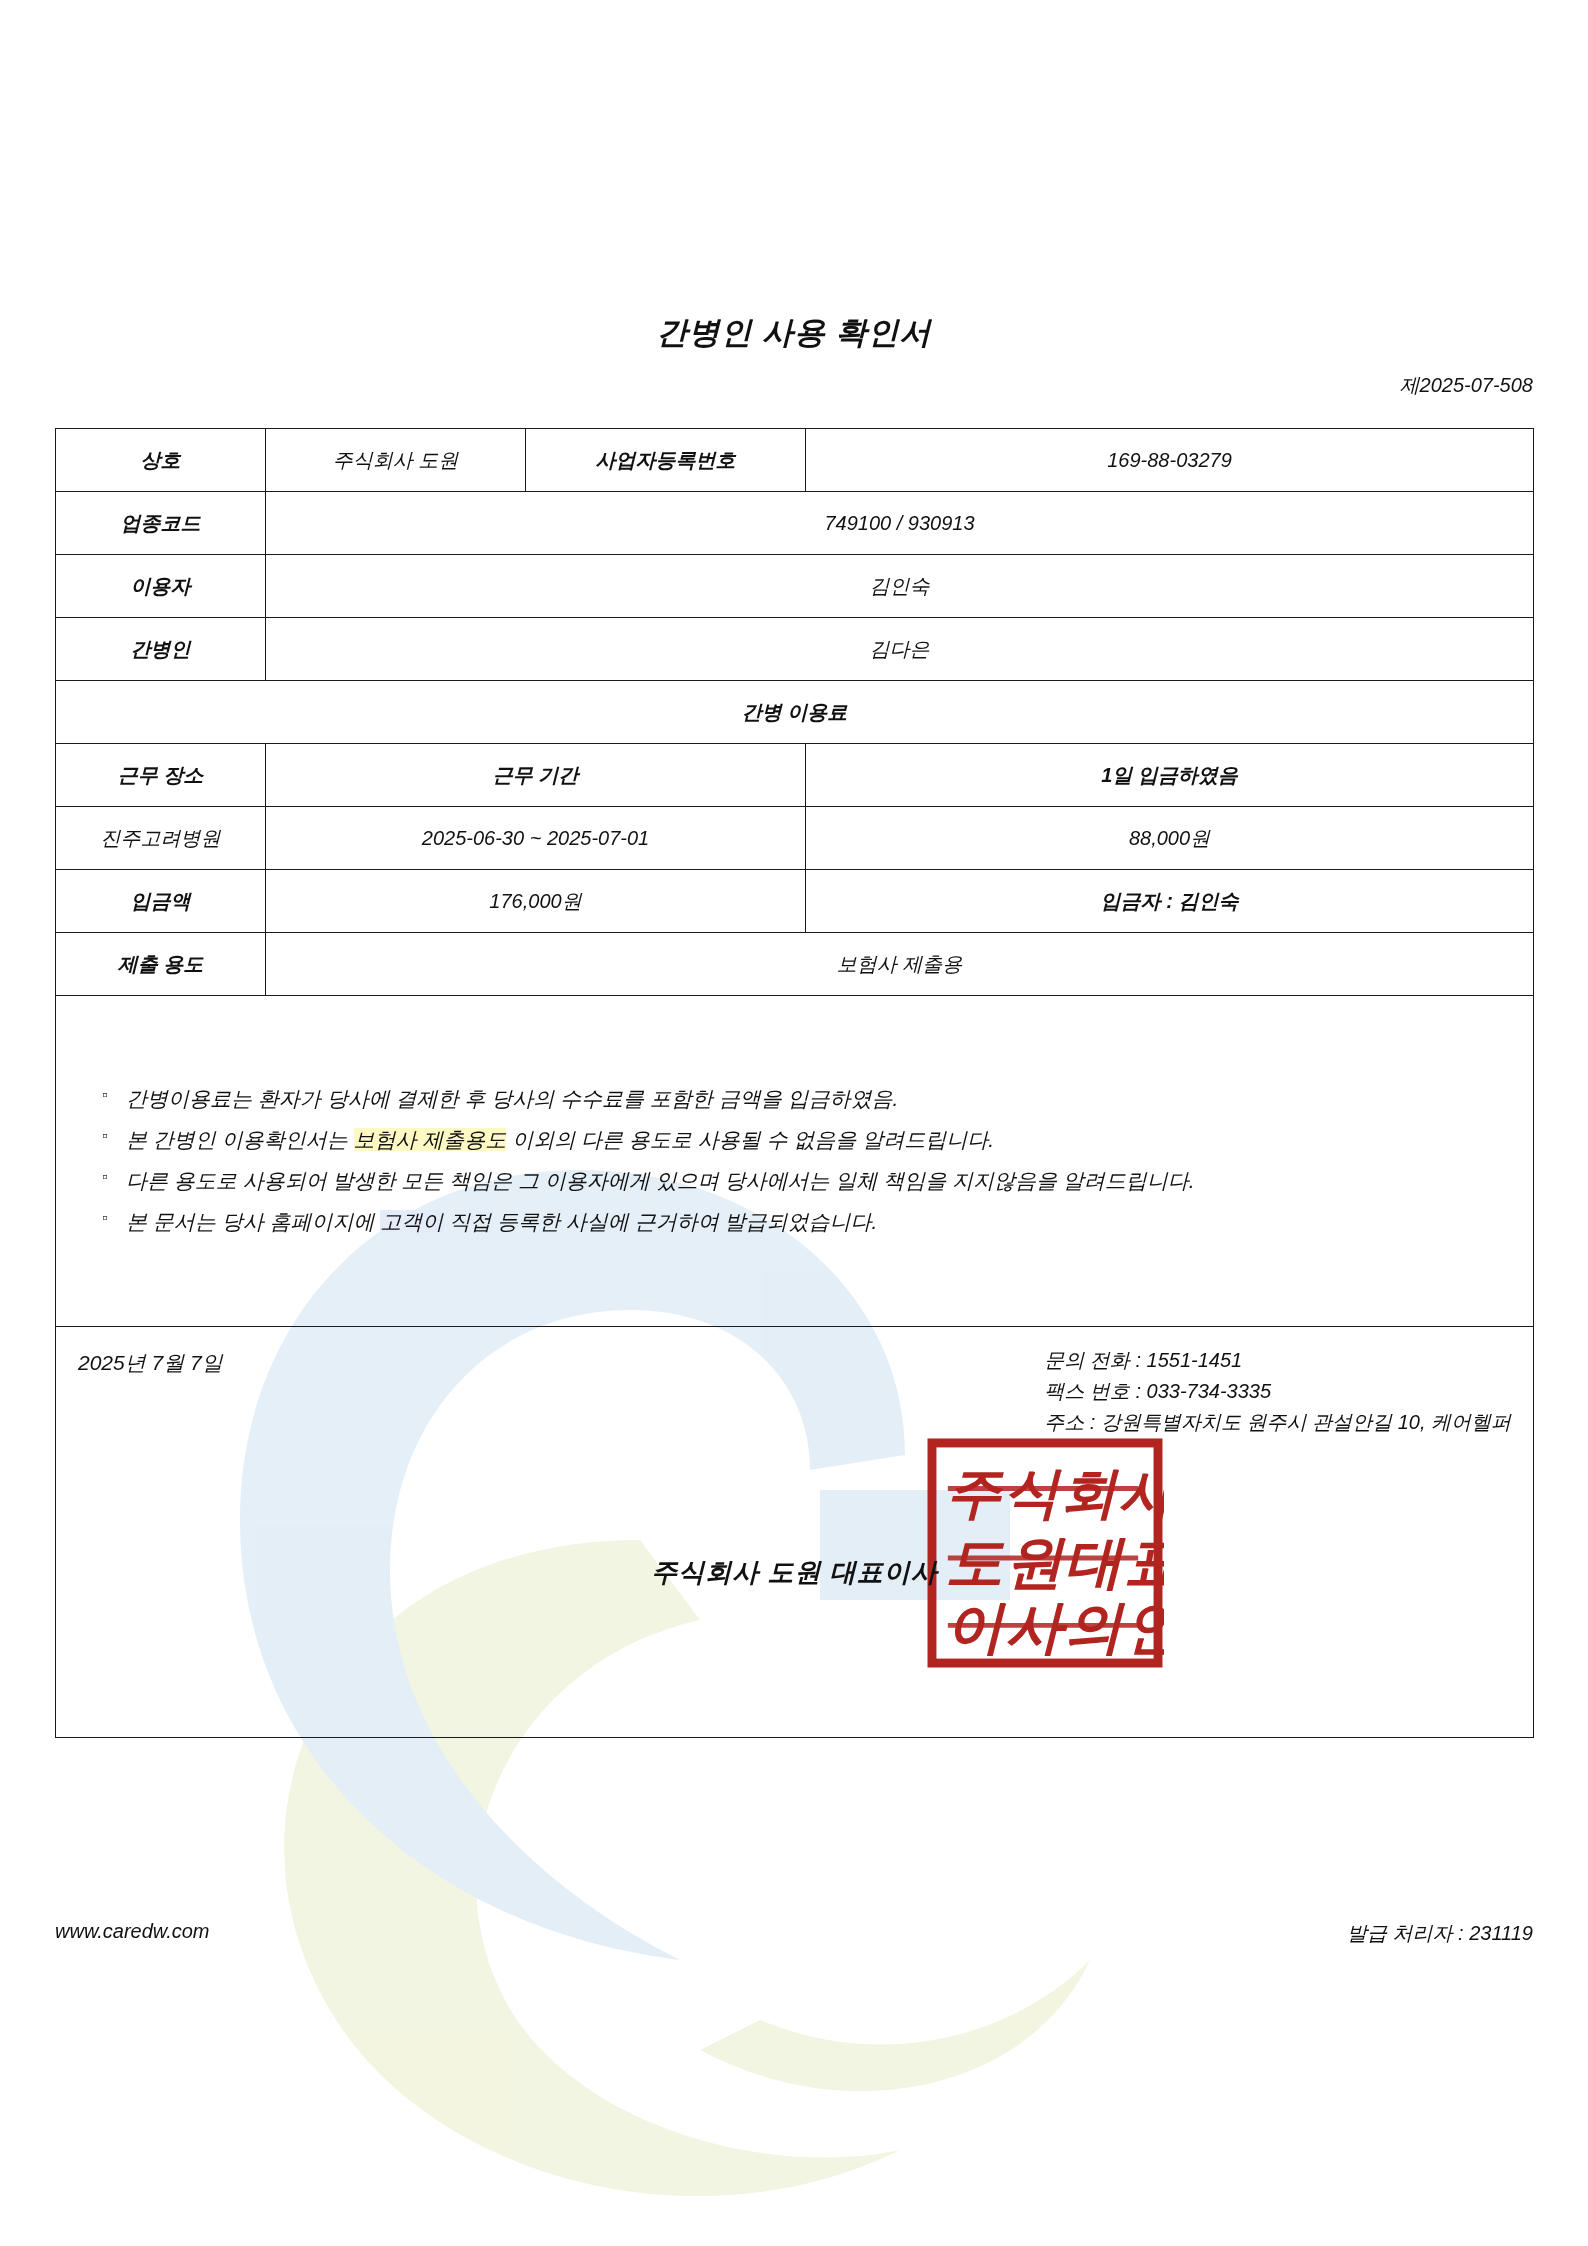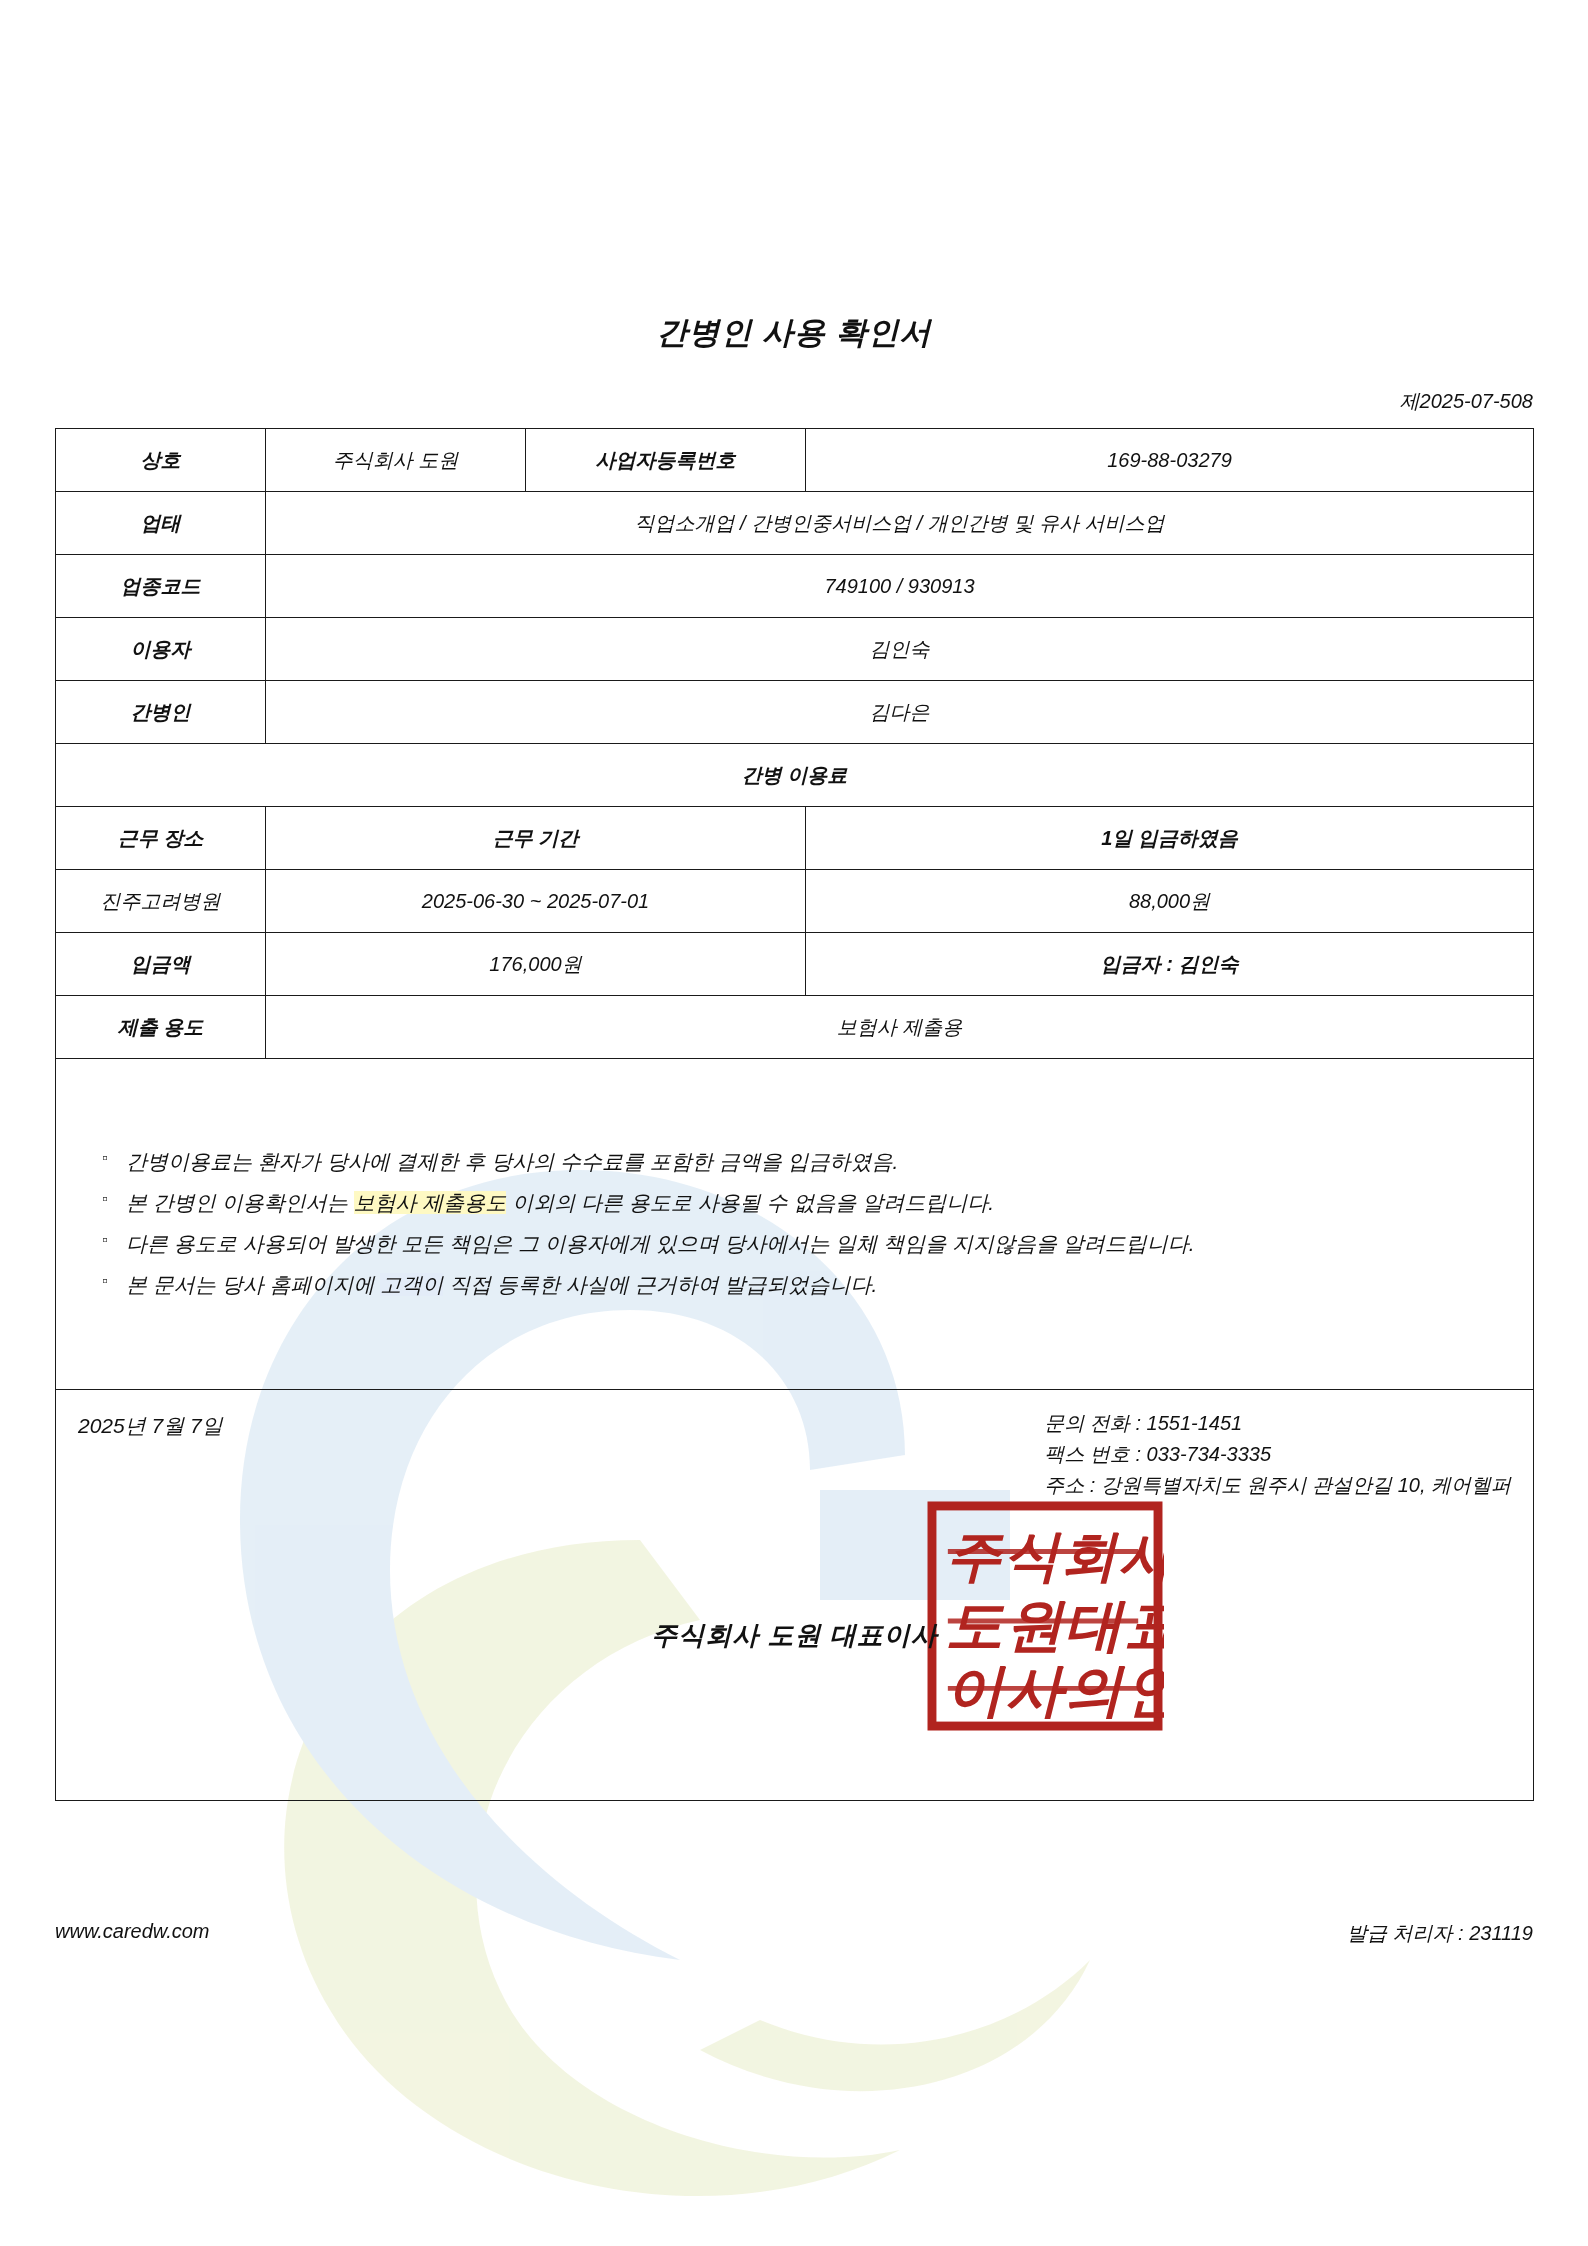--- a/index.html
+++ b/index.html
@@ -44,21 +44,21 @@
     width: 1588px;
     text-align: center;
     font-size: 31px;
     font-weight: bold;
     letter-spacing: 1px;
   }
 
   .doc-number {
     position: absolute;
     right: 55px;
-    top: 388px;
+    top: 372px;
     font-size: 20px;
   }
 
   table.main {
     position: absolute;
     left: 55px;
     top: 428px;
     width: 1478px;
     border-collapse: collapse;
     table-layout: fixed;
@@ -186,24 +186,20 @@
       <col style="width:260px">
       <col style="width:280px">
       <col style="width:728px">
     </colgroup>
     <tbody>
       <tr>
         <td class="lbl">상호</td>
         <td>주식회사 도원</td>
         <td class="lbl">사업자등록번호</td>
         <td>169-88-03279</td>
-      </tr>
-      <tr>
-        <td class="lbl">업태</td>
-        <td colspan="3">직업소개업 / 간병인중서비스업 / 개인간병 및 유사 서비스업</td>
       </tr>
       <tr>
         <td class="lbl">업종코드</td>
         <td colspan="3">749100 / 930913</td>
       </tr>
       <tr>
         <td class="lbl">이용자</td>
         <td colspan="3">김인숙</td>
       </tr>
       <tr>

